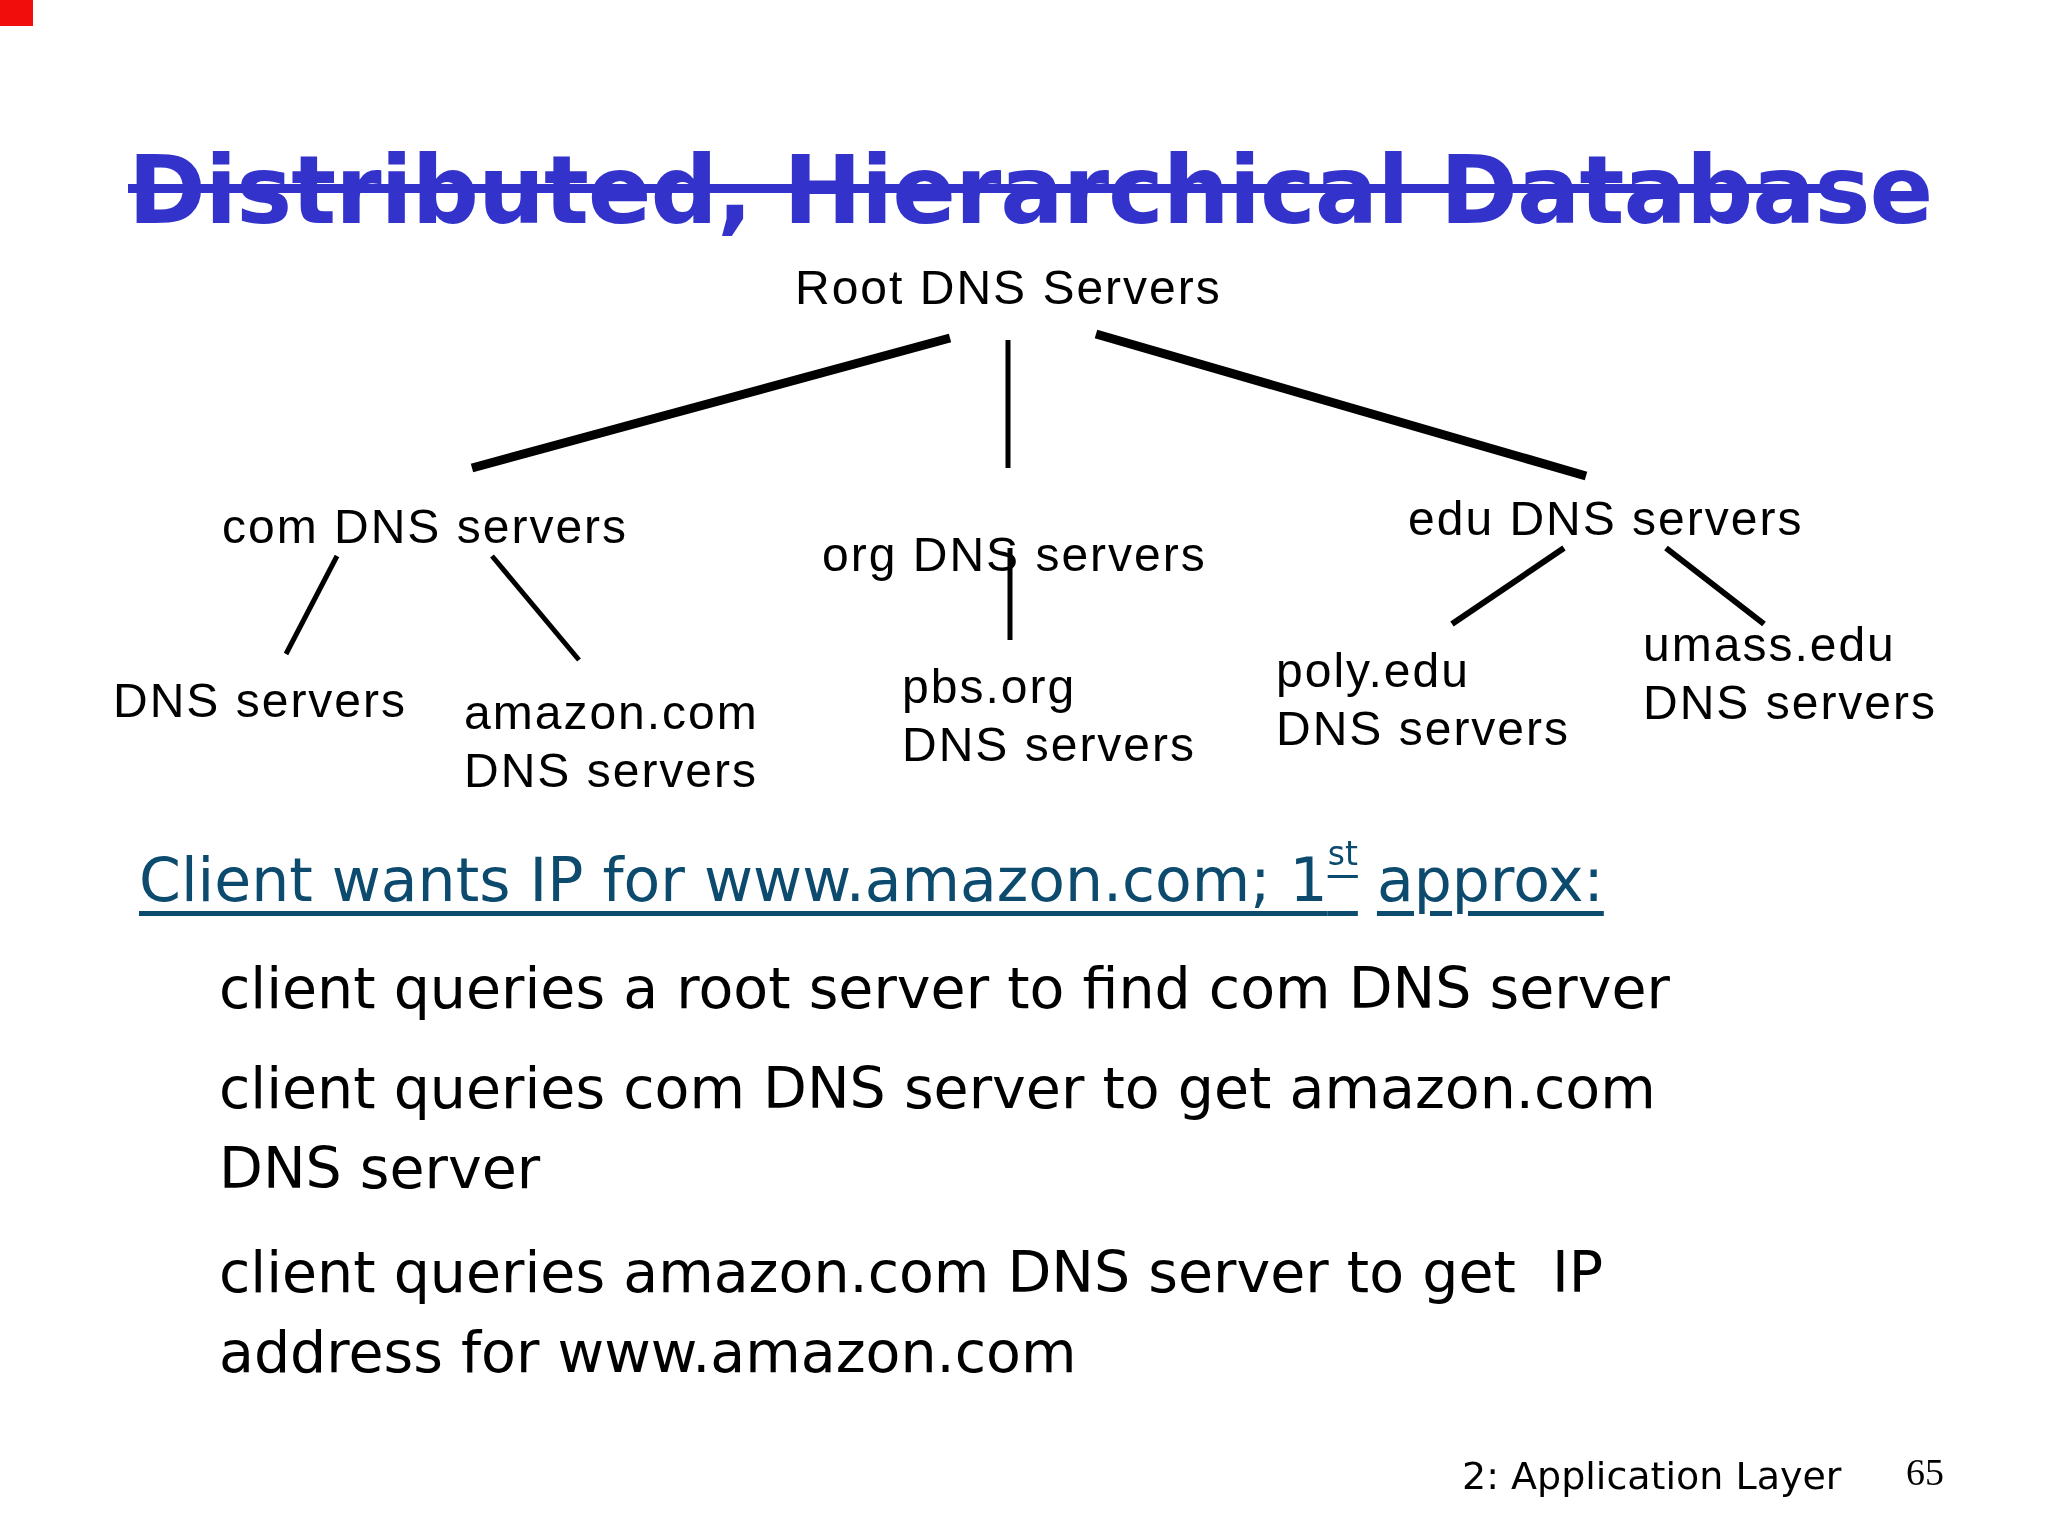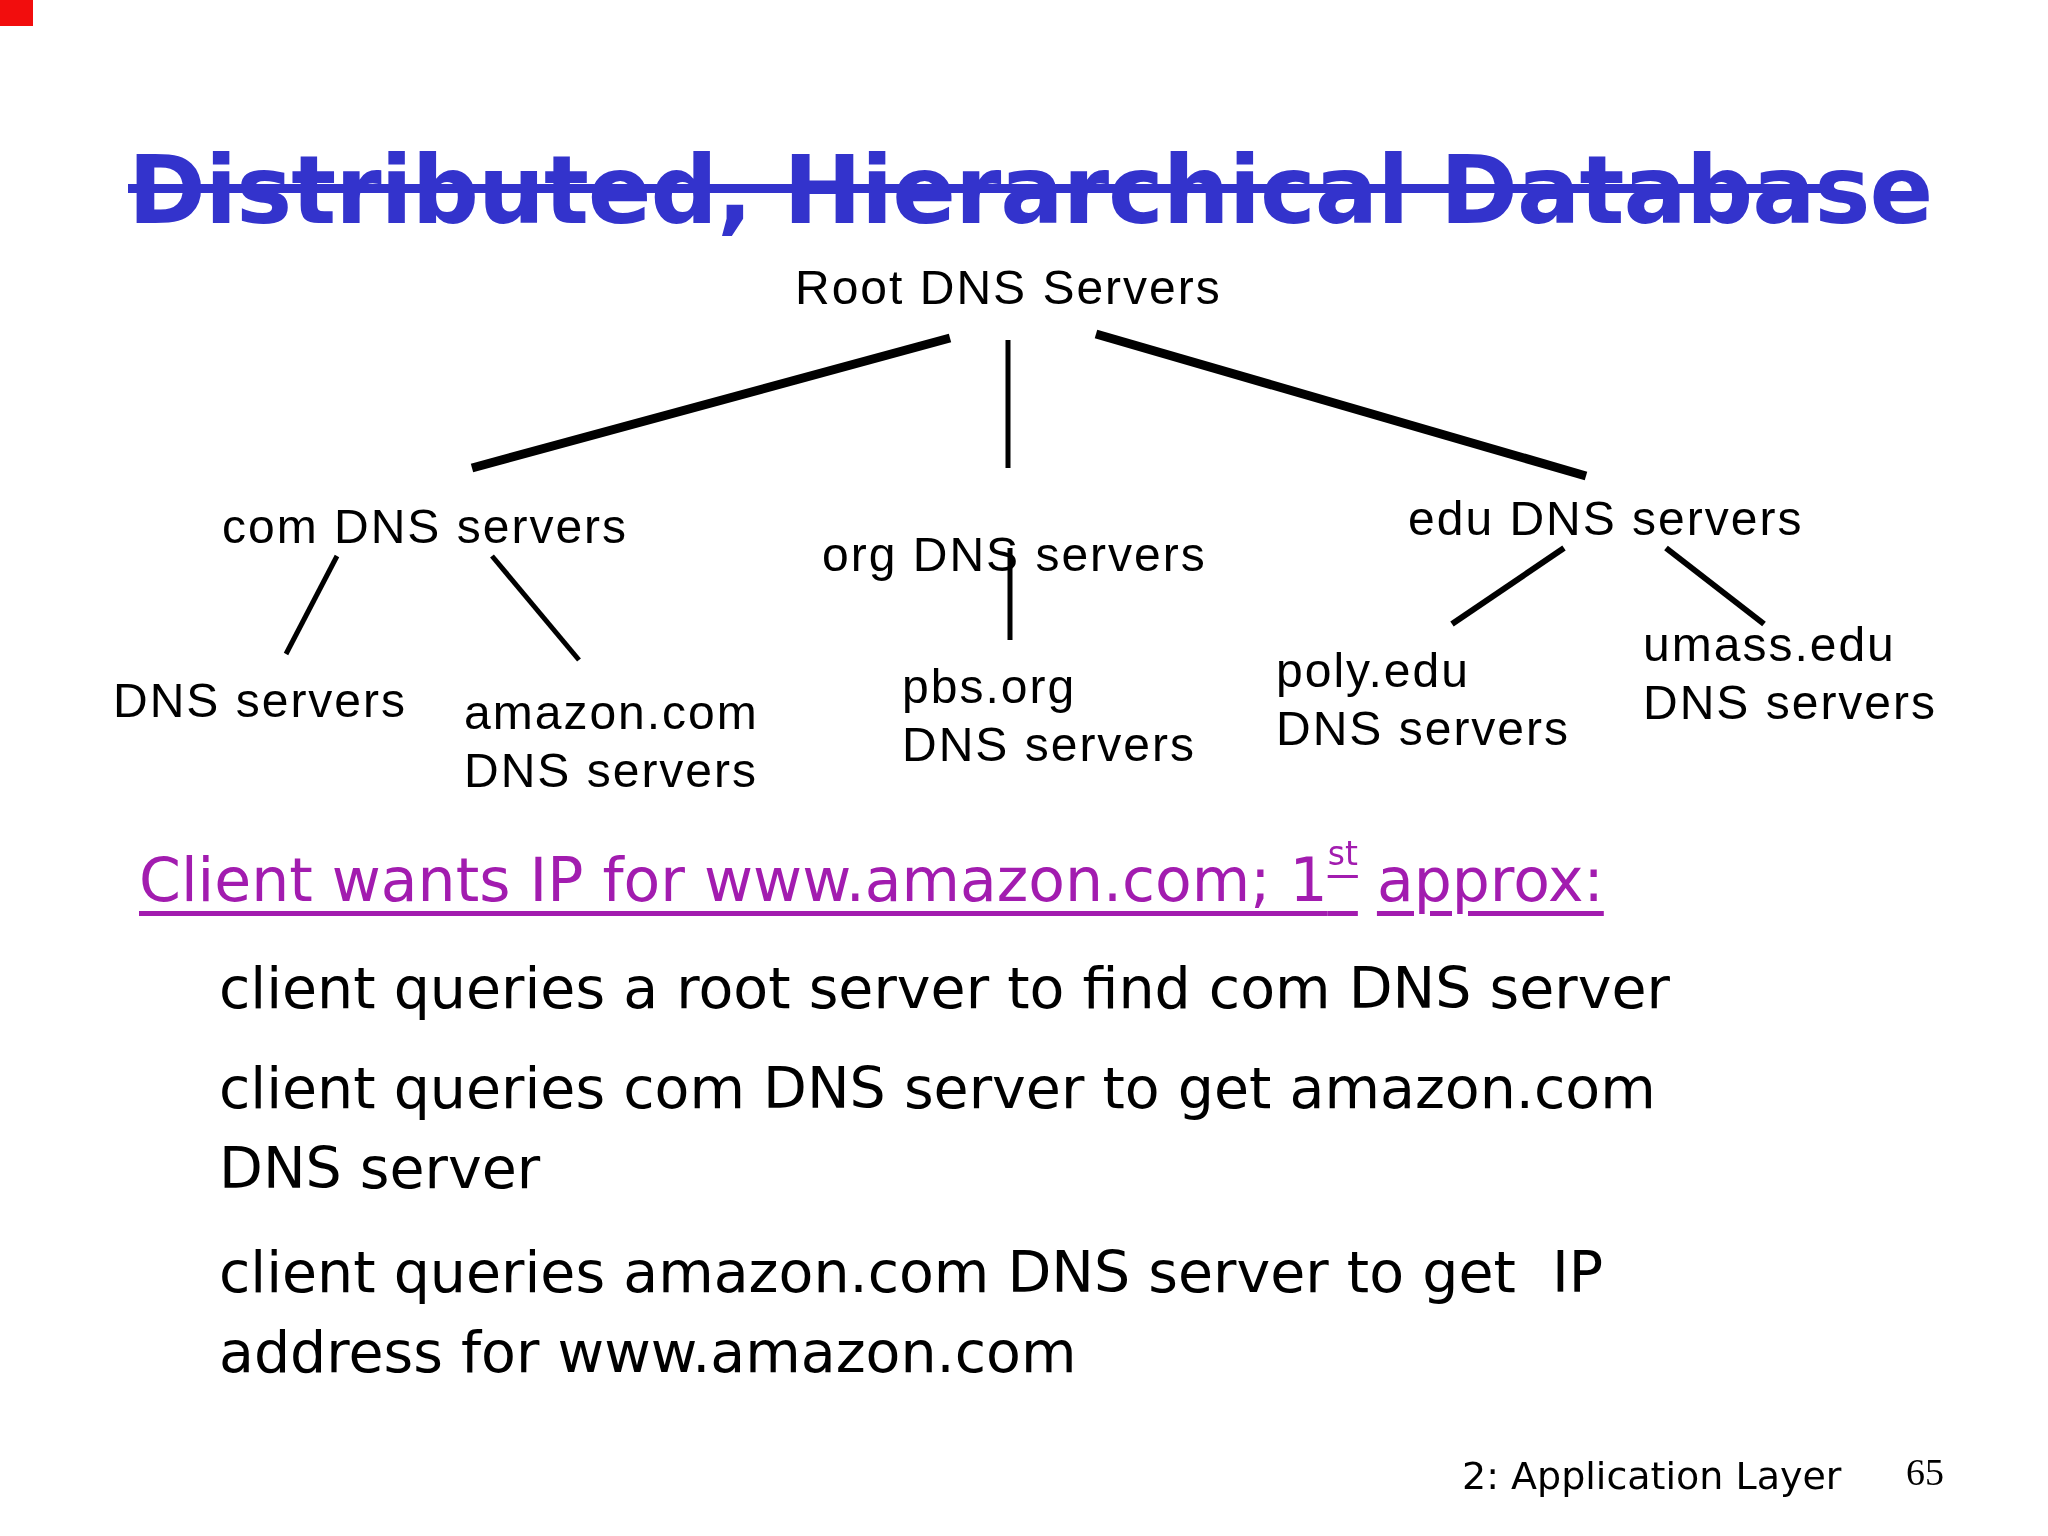--- a/index.html
+++ b/index.html
@@ -48,21 +48,21 @@
     line-height: 1.0;
     letter-spacing: 2px;
     white-space: nowrap;
   }
   .leaf { line-height: 58px; }
 
   
   .heading {
     position: absolute;
     left: 139px; top: 850px;
-    color: #a21caf;
+    color: #0c4a6e;
     font-size: 60px;
     line-height: 1.0;
     white-space: nowrap;
   }
   .heading .u {
     text-decoration: underline;
     text-decoration-thickness: 5px;
     text-underline-offset: 10px;
   }
   .heading sup {

